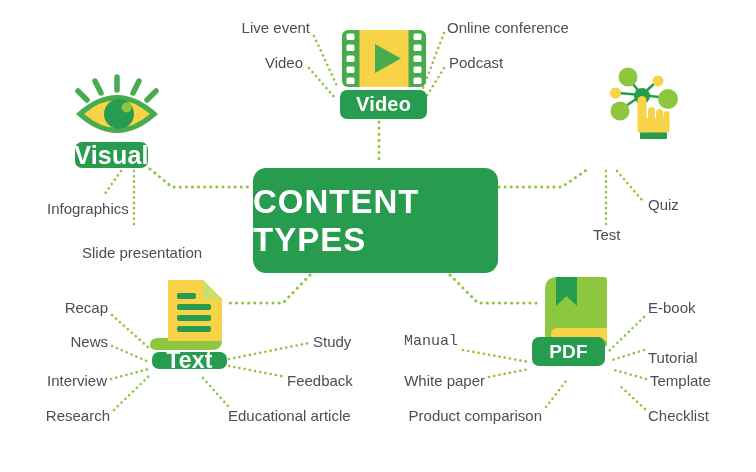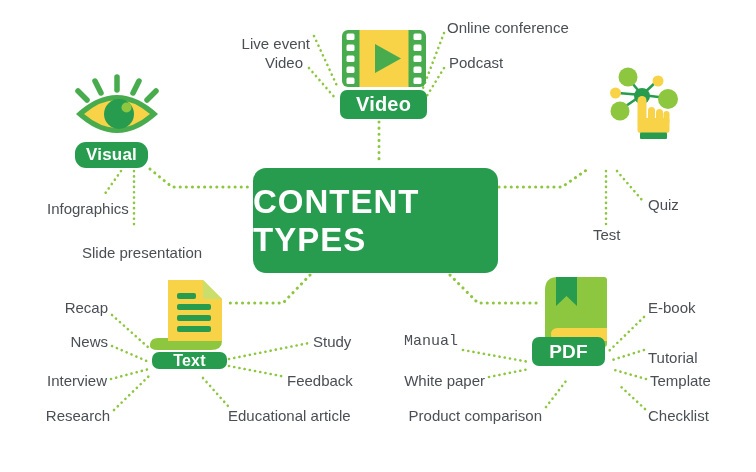--- a/index.html
+++ b/index.html
@@ -145,26 +145,26 @@
       <path d="M556,277 H577 V306 L566.5,296 L556,306 Z" fill="#279C4E"></path>
       <path d="M557.5,328 H607 V341 H557.5 Q551,341 551,334.5 Q551,328 557.5,328 Z" fill="#F8D348"></path>
     </g>
   </svg>
 
   <div class="center-box">
     <div class="ln">CONTENT</div>
     <div class="ln">TYPES</div>
   </div>
 
-  <div class="pill" style="left:75px;top:142px;width:73px;height:26px;font-size:17px;border-radius:11px;">Visual</div>
+  <div class="pill" style="left:75px;top:142px;width:73px;height:26px;font-size:25px;">Visual</div>
   <div class="pill" style="left:340px;top:90px;width:87px;height:29px;font-size:20px;">Video</div>
-  <div class="pill" style="left:152px;top:352px;width:75px;height:17px;font-size:16px;">Text</div>
+  <div class="pill" style="left:152px;top:352px;width:75px;height:17px;font-size:23px;">Text</div>
   <div class="pill" style="left:532px;top:337px;width:73px;height:29px;font-size:19px;">PDF</div>
 
-  <div class="item r" style="right:446px;top:35px;">Live event</div>
+  <div class="item r" style="right:446px;top:19px;">Live event</div>
   <div class="item r" style="right:453px;top:54px;">Video</div>
   <div class="item" style="left:447px;top:19px;">Online conference</div>
   <div class="item" style="left:449px;top:54px;">Podcast</div>
 
   <div class="item" style="left:47px;top:200px;">Infographics</div>
   <div class="item" style="left:82px;top:244px;">Slide presentation</div>
 
   <div class="item" style="left:648px;top:196px;">Quiz</div>
   <div class="item" style="left:593px;top:226px;">Test</div>
 

